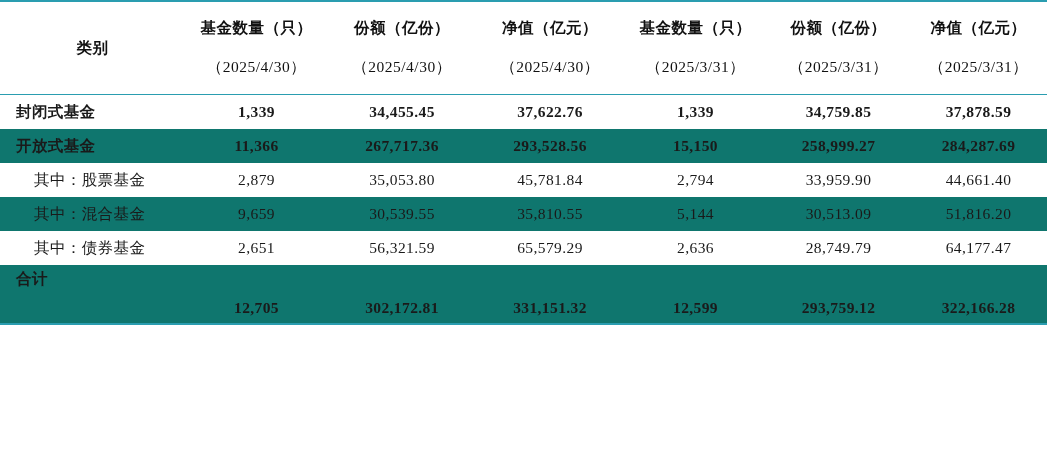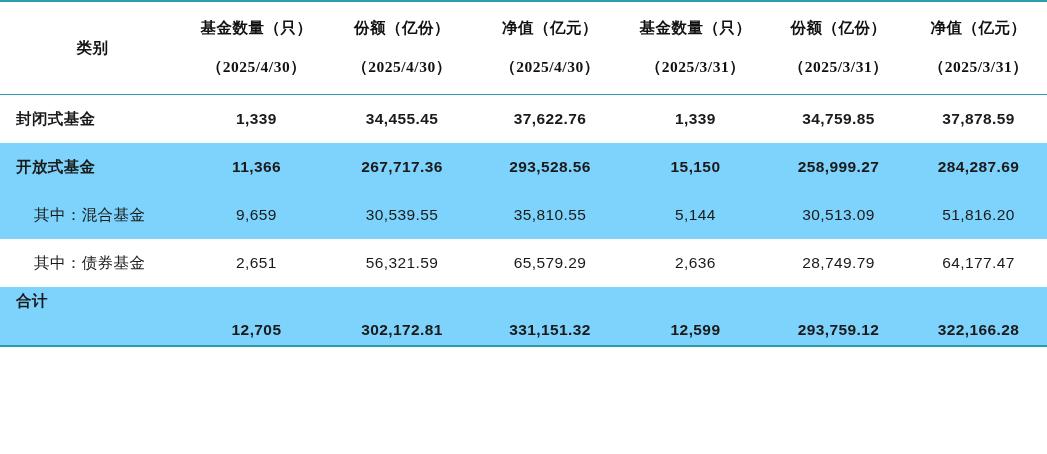--- a/index.html
+++ b/index.html
@@ -39,49 +39,49 @@
     color: #111111;
     text-align: center;
     vertical-align: middle;
     padding: 0;
     letter-spacing: 0.5px;
   }
   thead tr.head-row th {
     height: 92px;
   }
   .hdr-line1 { display: block; padding-bottom: 18px; font-family: Liberation Serif, serif; }
-  .hdr-line2 { display: block; font-weight: bold; }
+  .hdr-line2 { display: block; font-weight: normal; }
   .hdr-cat { display: block; }
 
   
   thead tr.head-row th {
     border-top: 2.5px solid #2a9db0;
     border-bottom: 1.6px solid #2a9db0;
   }
 
   tbody td {
     font-size: 15.5px;
-    height: 48px;
+    height: 34px;
     padding: 0;
     vertical-align: middle;
     letter-spacing: 0.4px;
   }
   tbody tr.shaded td {
-    background: #7dd3fc;
+    background: #0f766e;
   }
   tbody td.cat {
     text-align: left;
     padding-left: 16px;
   }
   tbody td.cat.indent {
     padding-left: 34px;
   }
   tbody td.num {
     text-align: center;
-    font-family: Liberation Sans, sans-serif;
+    font-family: Liberation Serif, serif;
   }
   tbody tr.bold td {
     font-weight: bold;
   }
   tbody tr.total td {
     border-bottom: 2.5px solid #2a9db0;
   }
   tbody tr.total td {
     height: 52px;
   }
@@ -151,20 +151,29 @@
       </tr>
       <tr class="bold shaded">
         <td class="cat">开放式基金</td>
         <td class="num">11,366</td>
         <td class="num">267,717.36</td>
         <td class="num">293,528.56</td>
         <td class="num">15,150</td>
         <td class="num">258,999.27</td>
         <td class="num">284,287.69</td>
       </tr>
+      <tr>
+        <td class="cat indent">其中：股票基金</td>
+        <td class="num">2,879</td>
+        <td class="num">35,053.80</td>
+        <td class="num">45,781.84</td>
+        <td class="num">2,794</td>
+        <td class="num">33,959.90</td>
+        <td class="num">44,661.40</td>
+      </tr>
       <tr class="shaded">
         <td class="cat indent">其中：混合基金</td>
         <td class="num">9,659</td>
         <td class="num">30,539.55</td>
         <td class="num">35,810.55</td>
         <td class="num">5,144</td>
         <td class="num">30,513.09</td>
         <td class="num">51,816.20</td>
       </tr>
       <tr>

